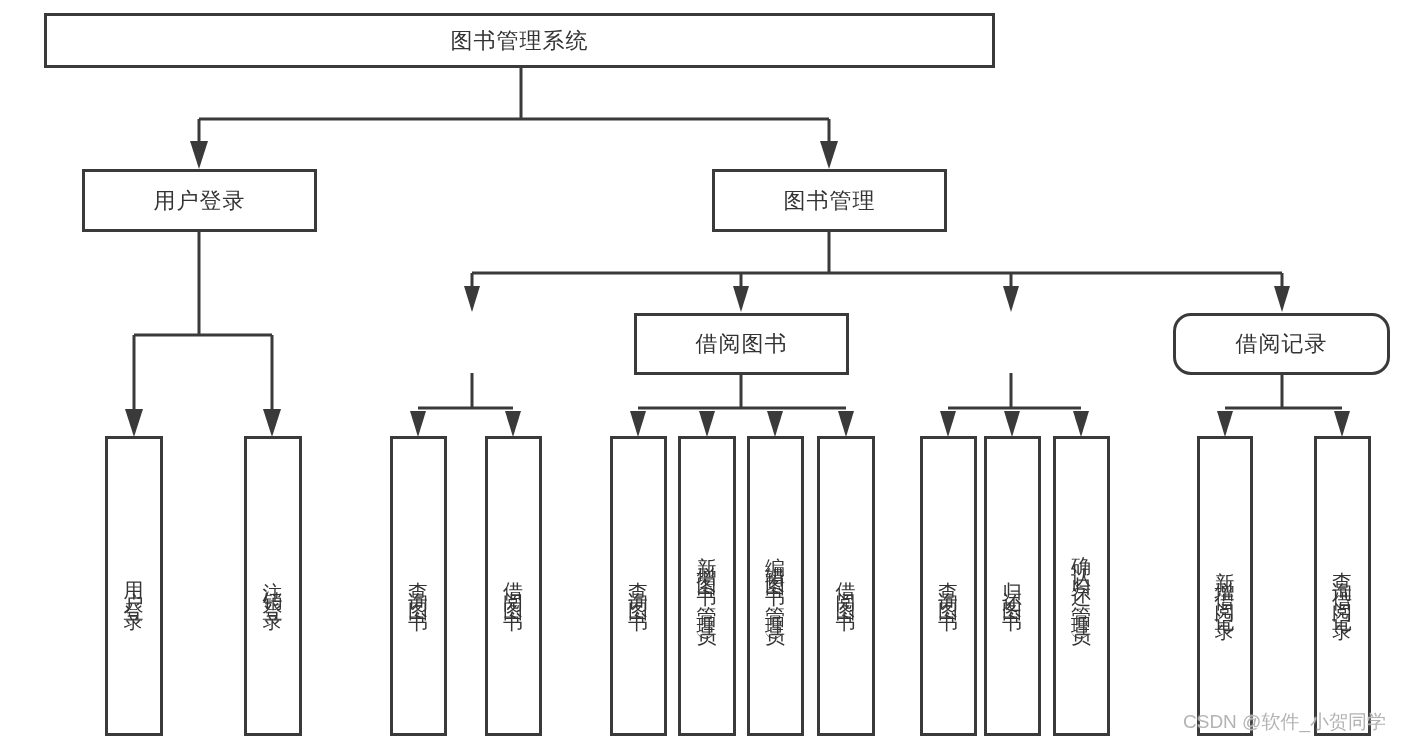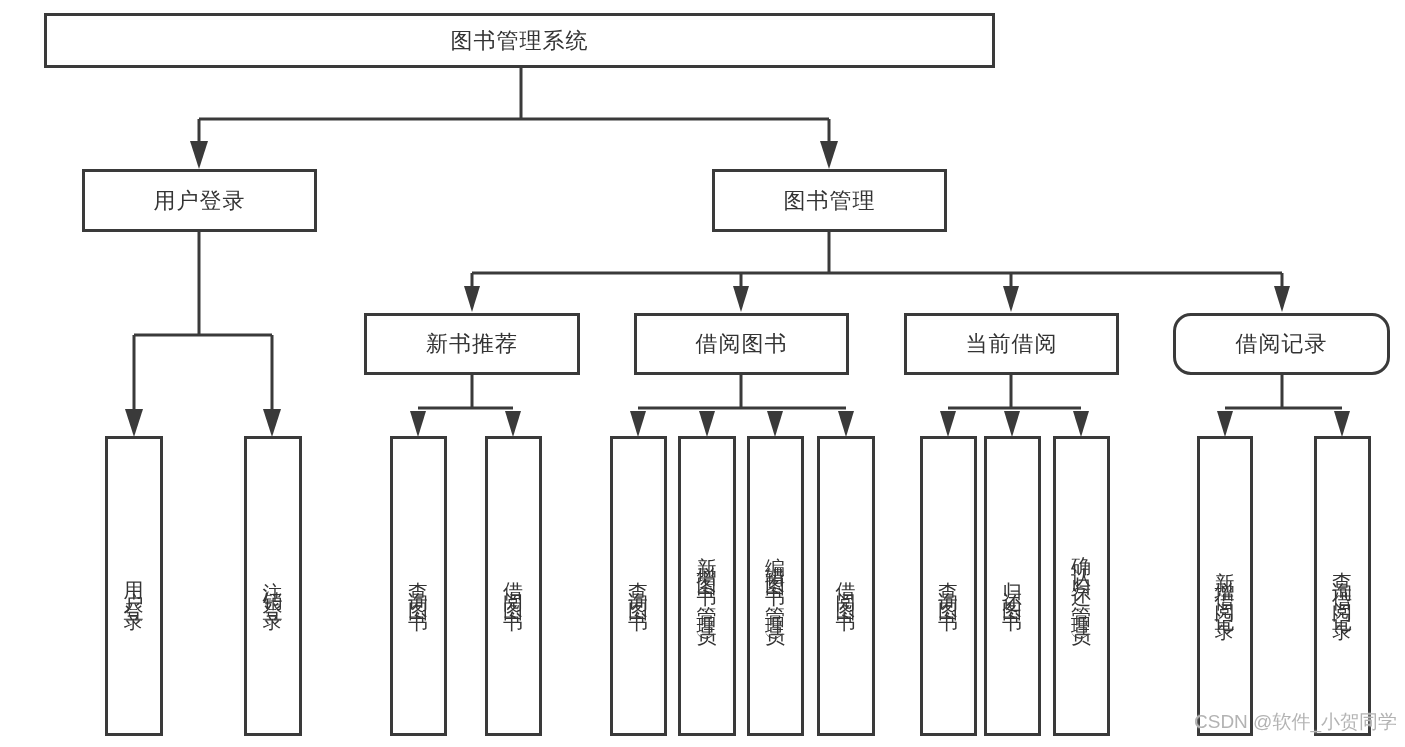--- a/index.html
+++ b/index.html
@@ -44,21 +44,20 @@
   }
   svg.connectors path{stroke:var(--line);stroke-width:3;fill:none;}
   svg.connectors polygon{fill:var(--line);stroke:none;}
   .watermark{
     position:absolute;
     left:1183px;top:709px;
     font-size:19px;
     color:var(--wm);
     text-shadow:0 0 2px #fff;
     white-space:nowrap;
-    margin-left:11px;
   }
 </style>
 </head>
 <body>
 
 <div id="stage">
 
   <svg class="connectors" viewBox="0 0 1405 747">
 
     <path d="M521,66 V119 M199,119 H829 M199,119 V146 M829,119 V146"></path>
@@ -99,28 +98,22 @@
     <span>图书管理系统</span>
   </div>
 
   <div class="box" style="left:82px;top:169px;width:235px;height:63px;">
     <span>用户登录</span>
   </div>
   <div class="box" style="left:712px;top:169px;width:235px;height:63px;">
     <span>图书管理</span>
   </div>
 
-  <div class="box" style="left:364px;top:313px;width:216px;height:62px;">
-    <span>新书推荐</span>
-  </div>
   <div class="box" style="left:634px;top:313px;width:215px;height:62px;">
     <span>借阅图书</span>
-  </div>
-  <div class="box" style="left:904px;top:313px;width:215px;height:62px;">
-    <span>当前借阅</span>
   </div>
   <div class="box" style="left:1173px;top:313px;width:217px;height:62px;border-radius:18px;">
     <span>借阅记录</span>
   </div>
 
   <div class="box vbox" style="left:105px;top:436px;width:58px;height:300px;">
     <span>用户登录</span>
   </div>
   <div class="box vbox" style="left:244px;top:436px;width:58px;height:300px;">
     <span>注销登录</span>

